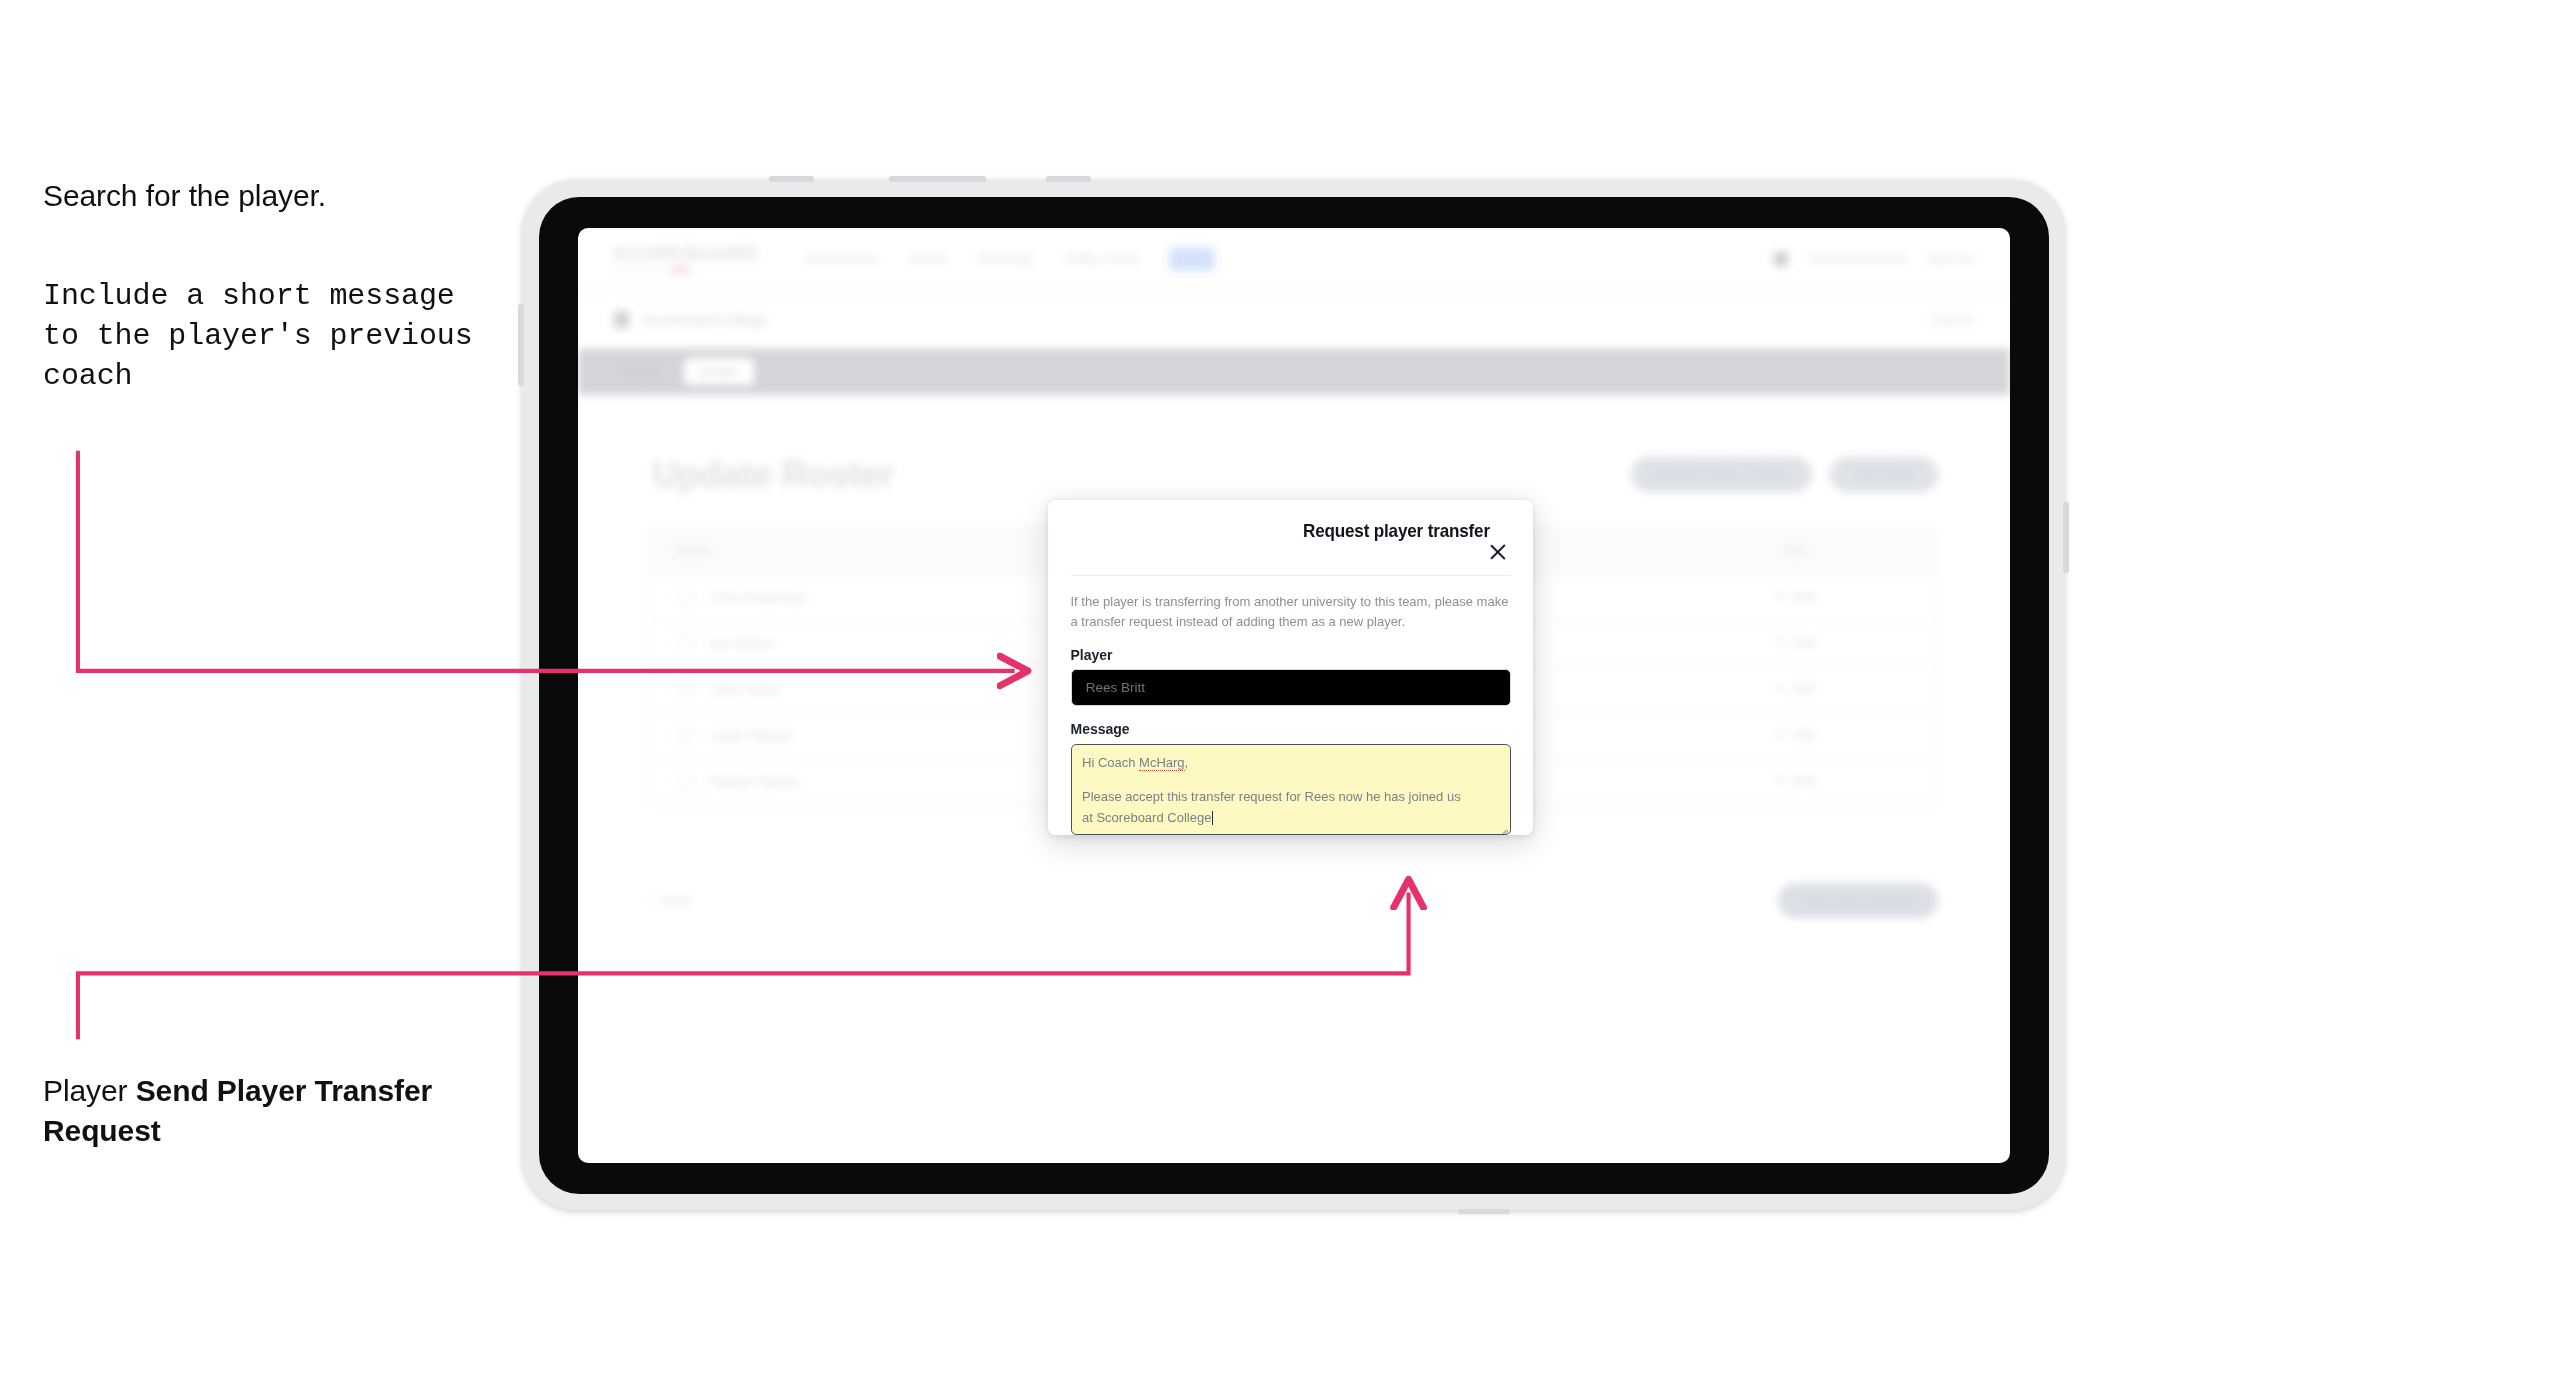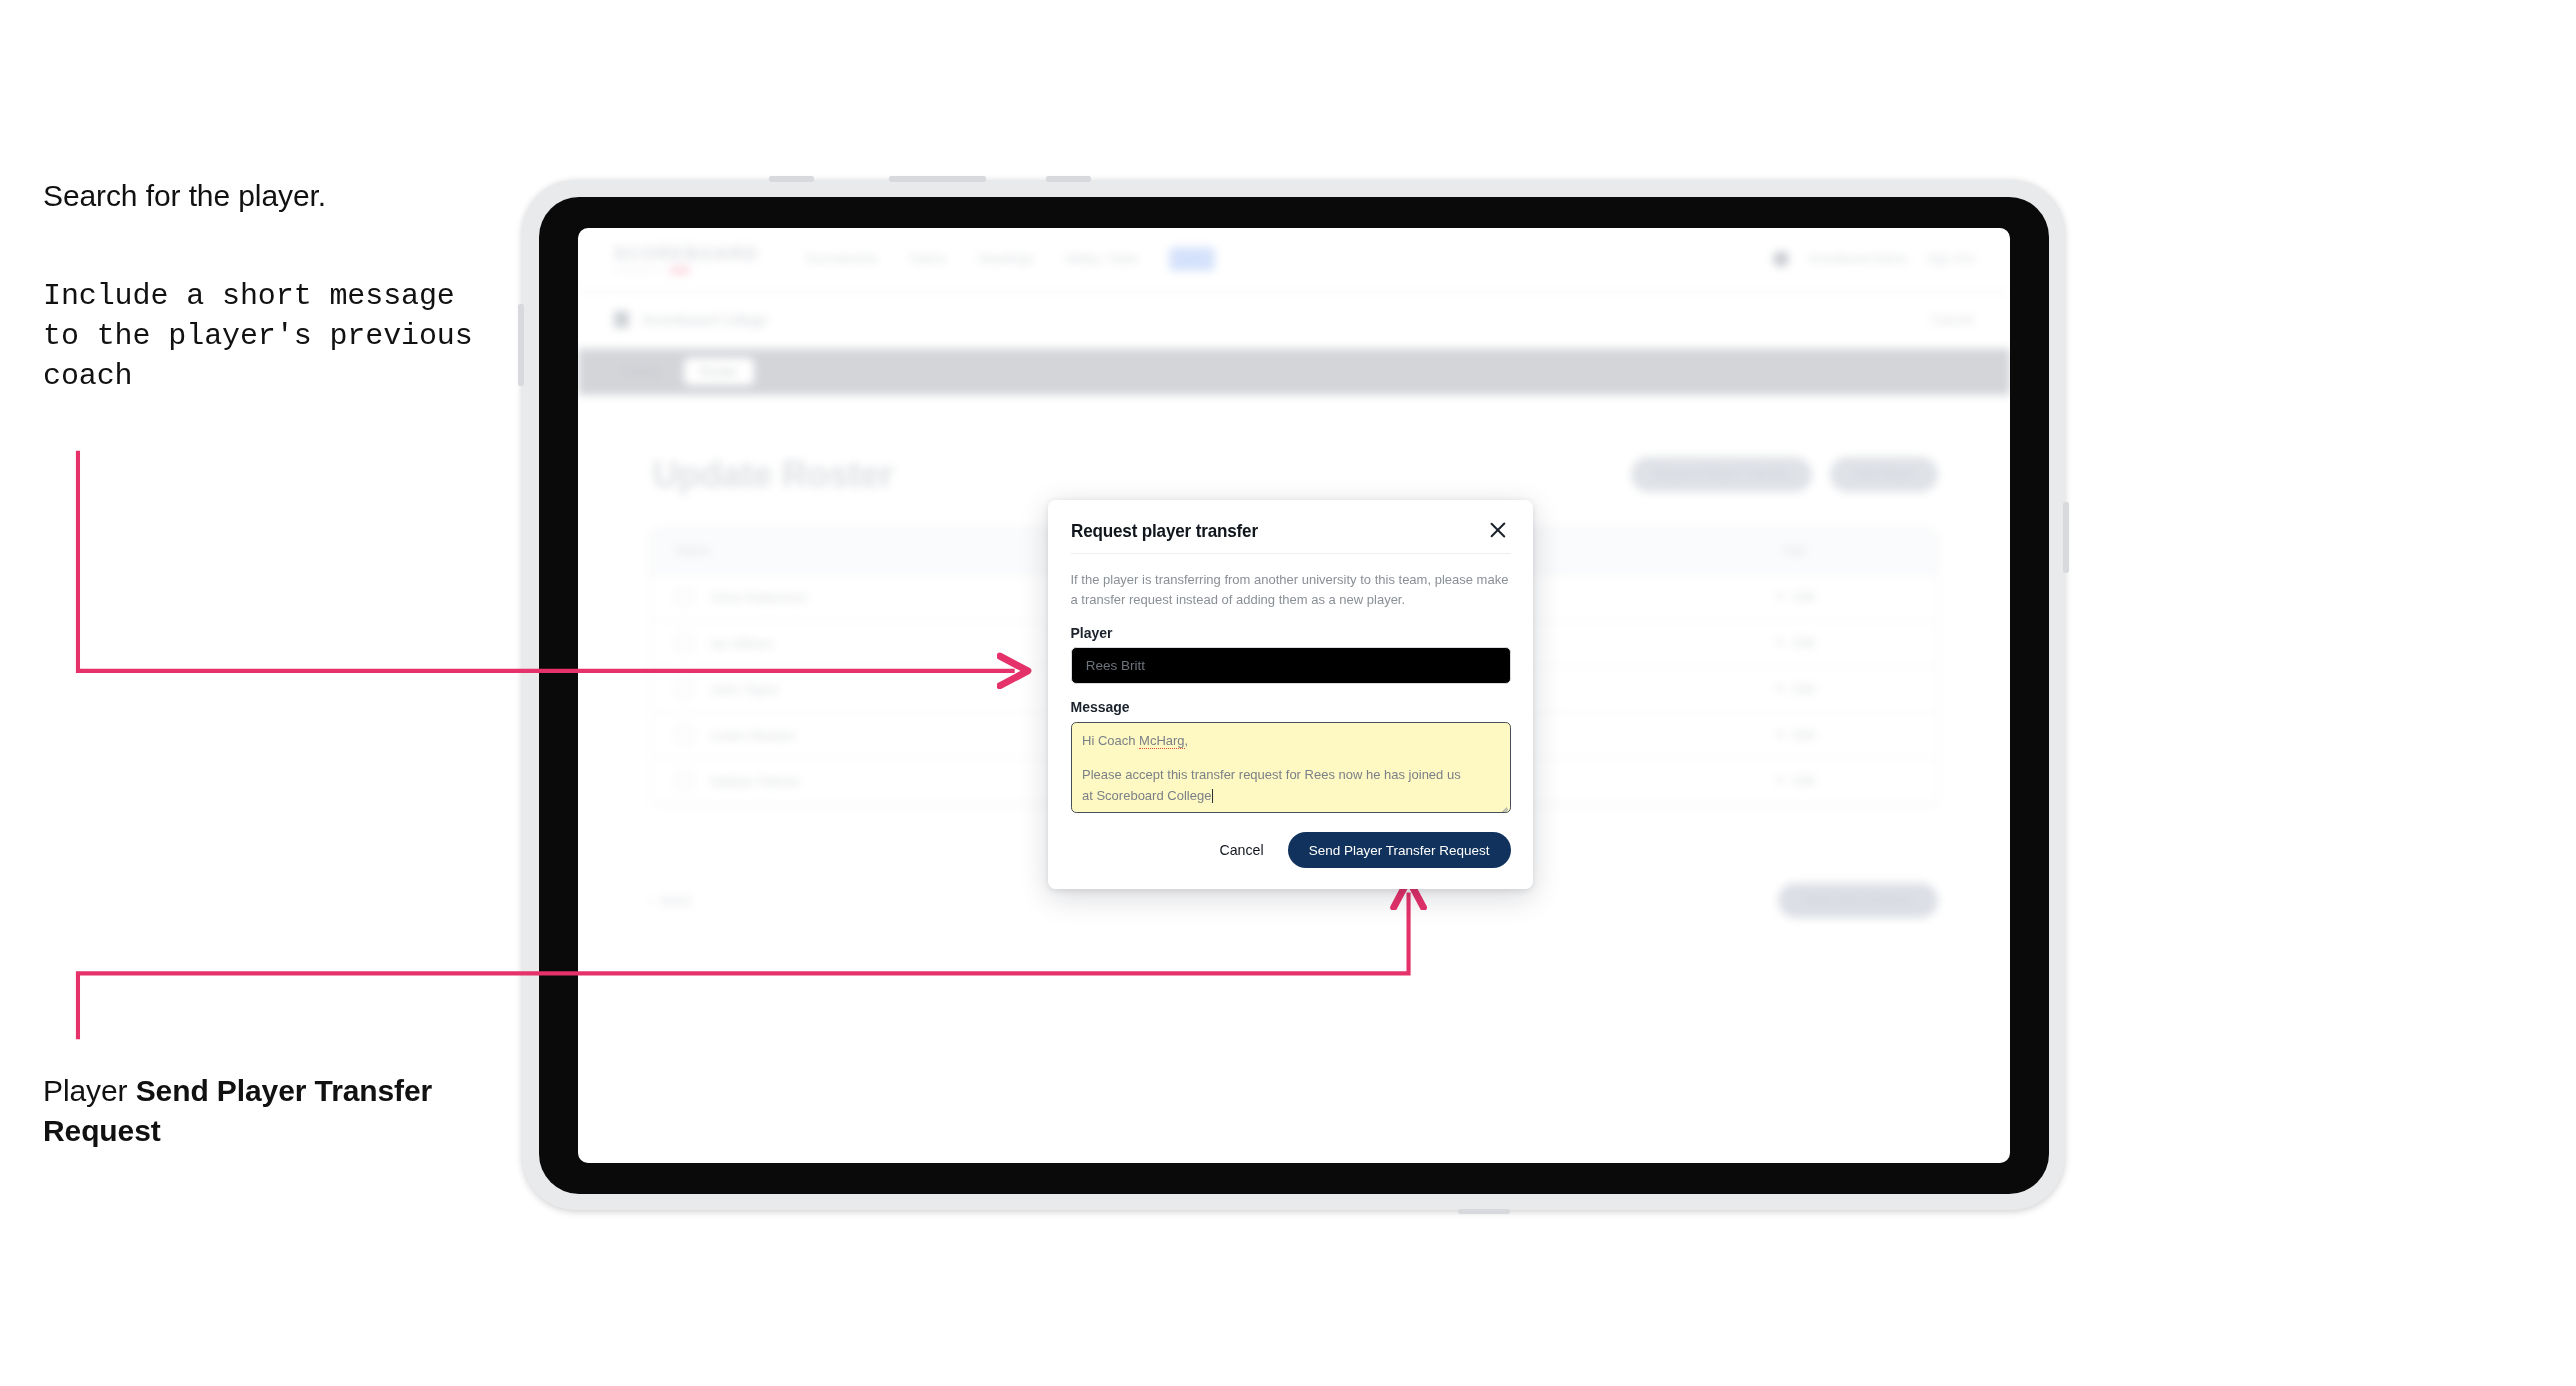--- a/index.html
+++ b/index.html
@@ -152,20 +152,21 @@
     background: #ffffff;
     border-radius: 7.5px;
     box-shadow: 0 7.5px 30px rgba(10,20,40,0.16), 0 1.5px 6px rgba(10,20,40,0.10);
     padding: 19.5px 22.5px 0 22.5px;
     z-index: 40;
   }
   .modal-head {
     display: flex; align-items: flex-end; justify-content: space-between;
     padding-bottom: 10.5px;
     border-bottom: 0.7px solid #eceef0;
+    flex-direction: column;
   }
   .modal-title {
     font-size: 19px; font-weight: bold; color: #11161d;
     font-stretch: condensed;
     transform: scaleX(0.9); transform-origin: left center;
     letter-spacing: -0.2px;
   }
   .modal-close {
     width: 25.5px; height: 25.5px; position: relative; cursor: pointer;
     margin-top: -3px;
@@ -381,24 +382,20 @@
 
     <div class="field-label">Message</div>
     <div class="msg-box">
       <div class="msg-line"><span>Hi Coach </span><span class="msg-spell">McHarg</span><span>,</span></div>
       <div class="msg-blank"></div>
       <div class="msg-line">Please accept this transfer request for Rees now he has joined us</div>
       <div class="msg-line"><span>at Scoreboard College</span><span class="caret"></span></div>
       <div class="msg-resize"></div>
     </div>
 
-    <div class="modal-actions">
-      <button class="cancel-btn">Cancel</button>
-      <button class="send-btn">Send Player Transfer Request</button>
-    </div>
   </div>
 
   <svg class="arrow-layer" viewBox="0 0 3440 1851" width="2576" height="1386">
     <defs>
       <marker id="ah" markerWidth="9" markerHeight="9" refX="4.2" refY="4.5" orient="auto">
         <path d="M0.6,0.9 L7.4,4.5 L0.6,8.1" fill="none" stroke="#e5326b" stroke-width="1.7" stroke-linecap="round" stroke-linejoin="round"></path>
       </marker>
     </defs>
     <path d="M104,602 L104,896 L1355,896" fill="none" stroke="#e5326b" stroke-width="5.5" marker-end="url(#ah)"></path>
     <path d="M104,1388 L104,1300 L1881,1300 L1881,1192" fill="none" stroke="#e5326b" stroke-width="5.5" marker-end="url(#ah)"></path>

